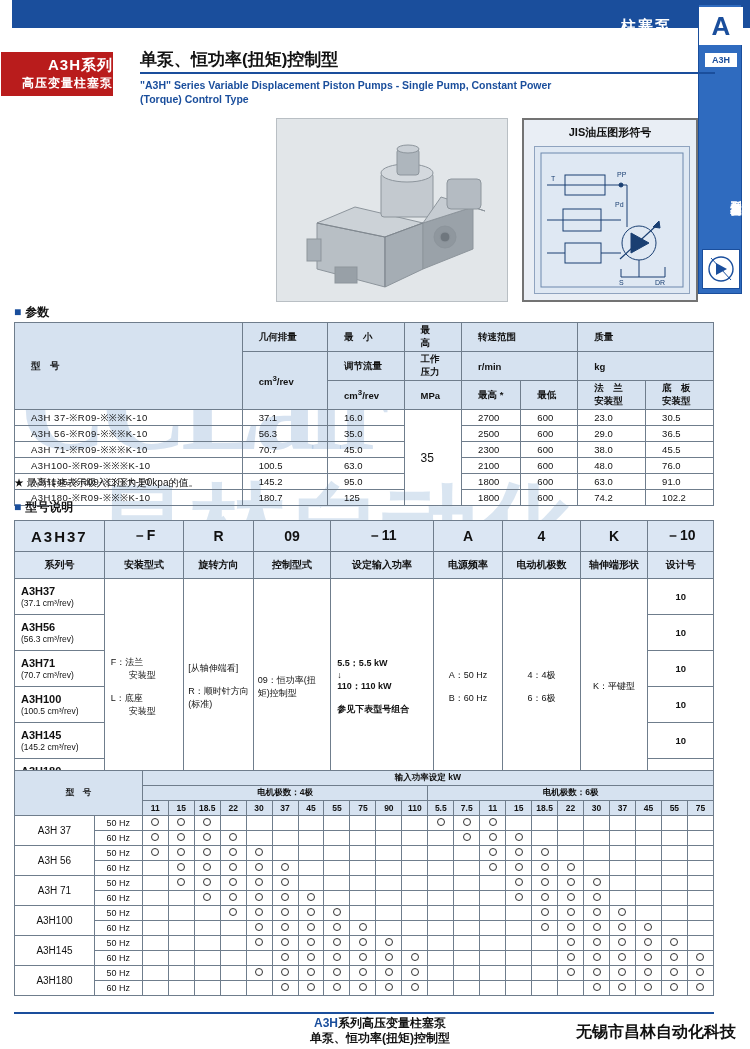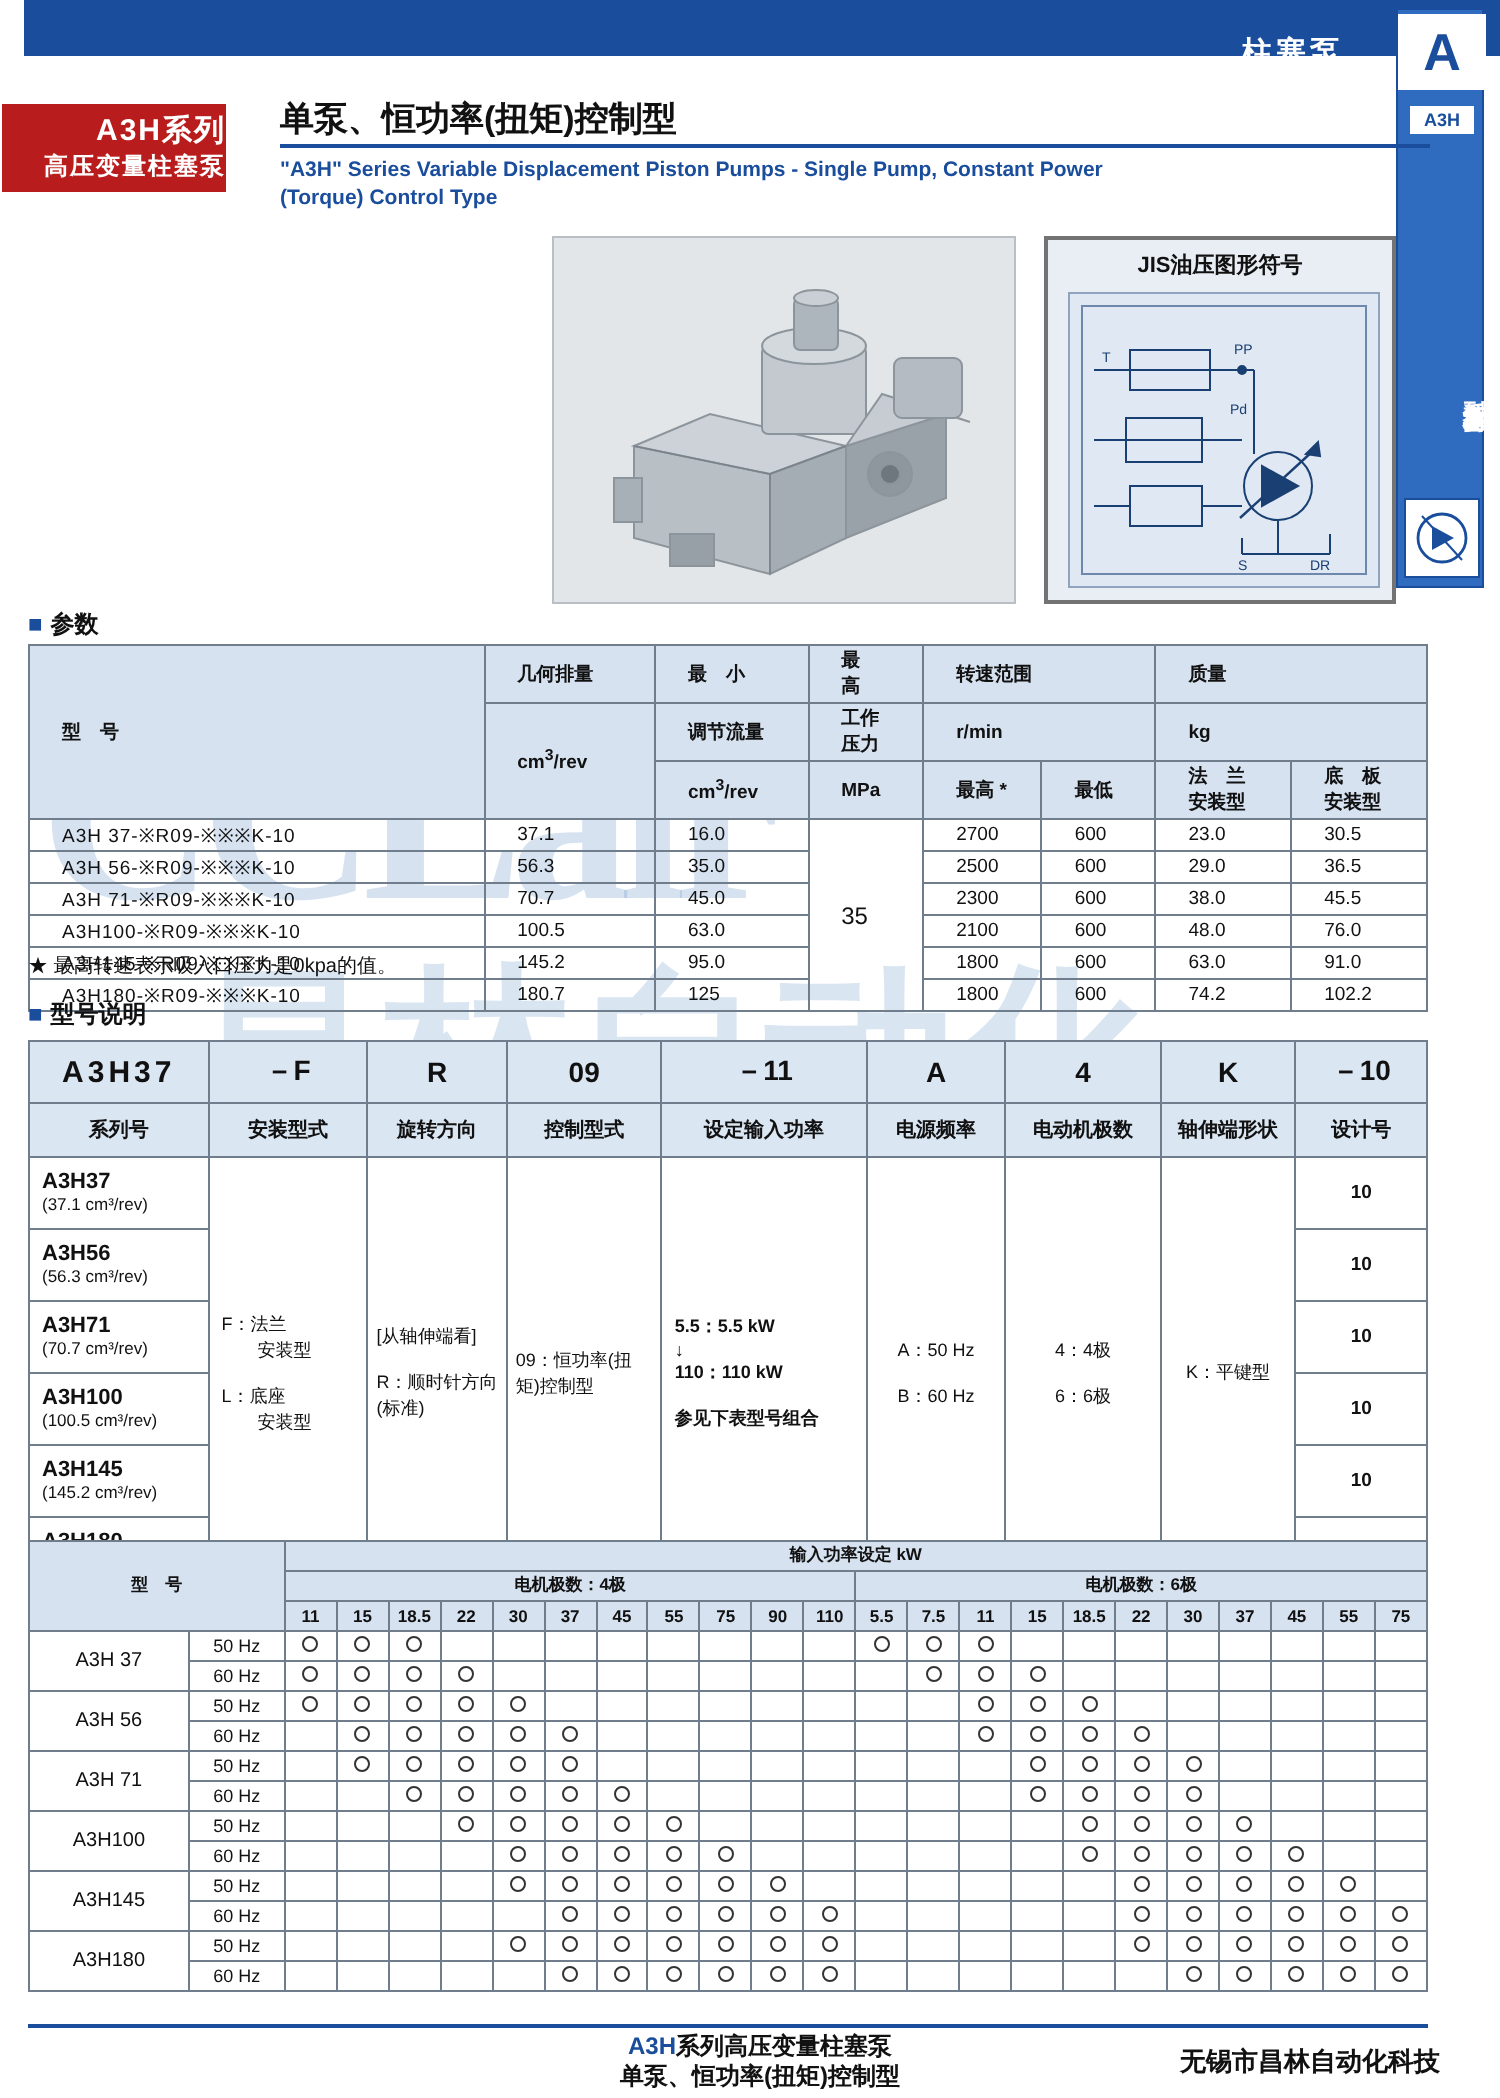--- a/index.html
+++ b/index.html
@@ -149,21 +149,21 @@
   }
 
   
   .footer-rule { position:absolute; left:14px; top:1012px; width:700px; height:2px; background:#1a4e9c; }
   .footer-logo {
     position:absolute; left:250px; top:1016px; font-size:12px; font-weight:bold; color:#111;
     text-align:center; width:260px; line-height:15px;
   }
   .footer-logo .blue { color:#1a4e9c; }
   .footer-right {
-    position:absolute; right:30px; top:1022px; font-size:13px; font-weight:bold; color:#111;
+    position:absolute; right:14px; top:1022px; font-size:16px; font-weight:bold; color:#111;
   }
 
   
   .watermark {
     position:absolute; left:0; top:330px; width:750px; height:330px;
     pointer-events:none; overflow:hidden;
   }
   .watermark .w1 {
     position:absolute; left:20px; top:10px; font-size:120px; font-weight:bold;
     color:rgba(120,160,205,0.30); letter-spacing:-6px; font-family:"Liberation Serif", serif;

